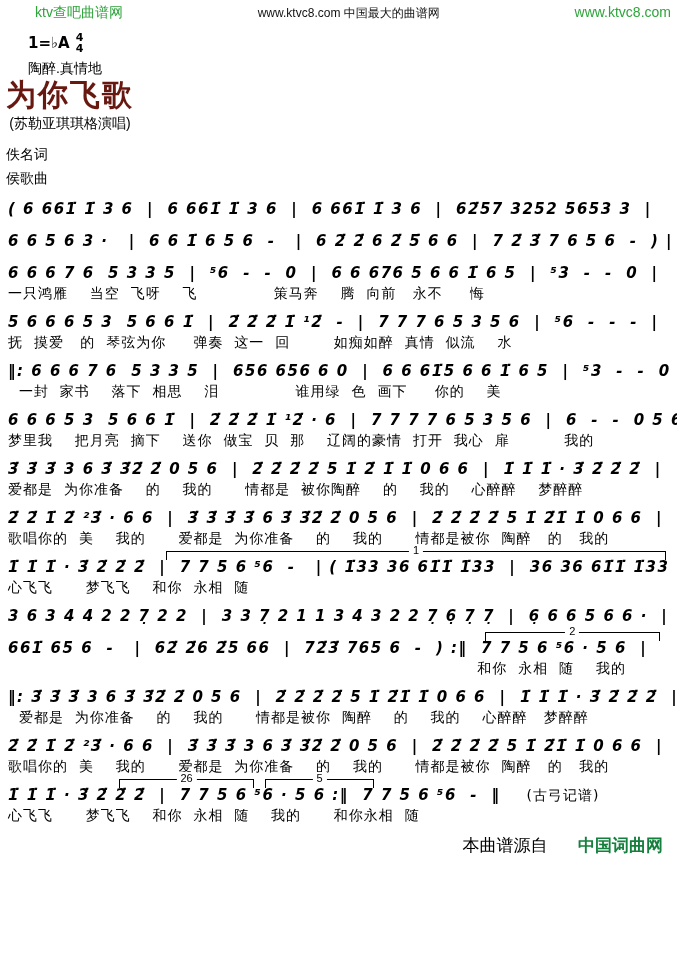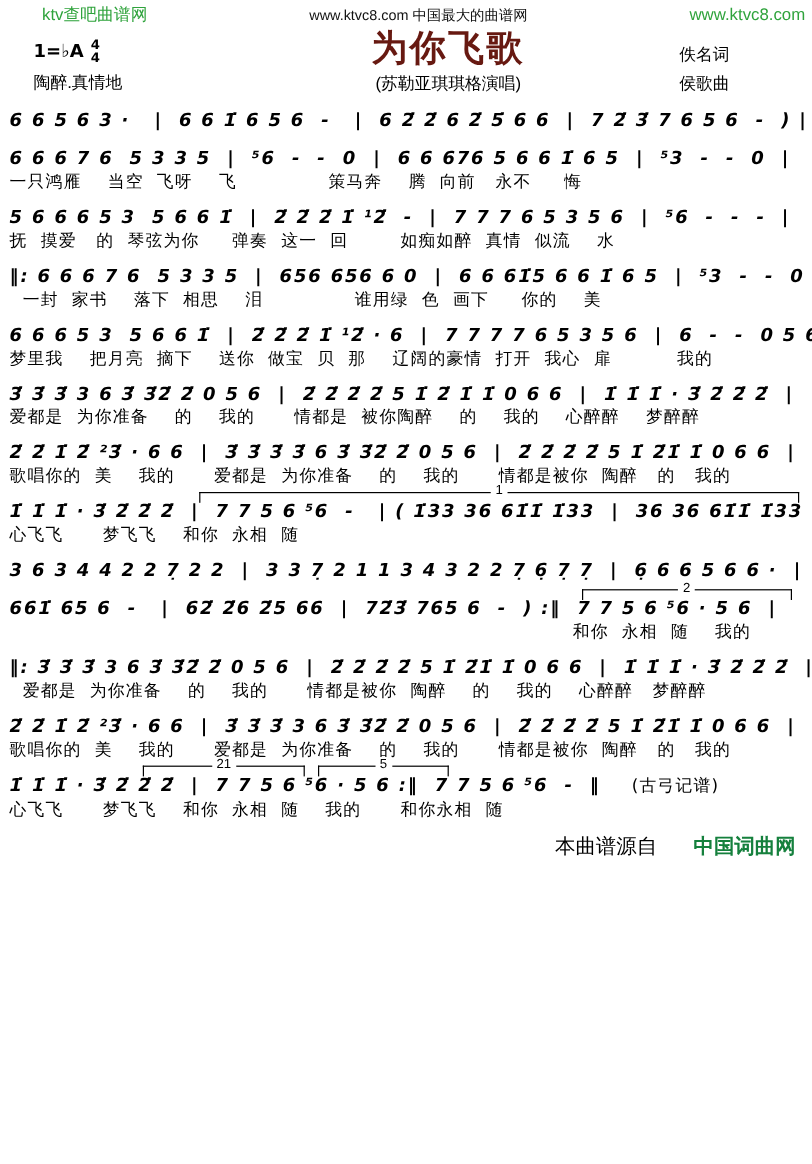--- a/index.html
+++ b/index.html
@@ -6,21 +6,21 @@
   body{
     width:677px;height:970px;background:#ffffff;color:#000;
     font-family:"Liberation Sans",sans-serif;overflow:hidden;
     box-sizing:border-box;padding:4px 6px 0 6px;
   }
   
   .topbar{display:flex;justify-content:space-between;align-items:flex-start;font-size:13px;padding-left:29px;}
   .site-green{color:#2fa33c;font-size:14px;text-decoration:none;}
   .site-center{color:#111;font-size:12px;padding-top:1px;}
   
-  .meta{display:flex;align-items:flex-start;margin-top:2px;}
+  .meta{display:flex;align-items:flex-start;margin-top:2px;flex-direction:column;}
   .meta-left{width:175px;padding-left:22px;box-sizing:border-box;}
   .meta-center{flex:1;text-align:center;}
   .meta-right{width:105px;text-align:left;font-size:14px;line-height:1.7;padding-top:10px;}
   .keyline{font-size:15px;font-weight:bold;font-family:"DejaVu Sans",sans-serif;padding-top:8px;white-space:nowrap;}
   .timesig{display:inline-flex;flex-direction:column;vertical-align:middle;line-height:1;
            font-size:11px;text-align:center;margin-left:6px;font-weight:bold;}
   .expression{font-size:14px;margin-top:6px;}
   .song-title{font-size:30px;font-weight:bold;color:#671911;letter-spacing:2px;line-height:1.1;}
   .song-subtitle{font-size:14px;margin-top:4px;}
   
@@ -74,20 +74,23 @@
     <div class="song-subtitle">(苏勒亚琪琪格演唱)</div>
   </div>
   <div class="meta-right">
     <div>佚名词</div>
     <div>侯歌曲</div>
   </div>
 </div>
 
 <div id="score">
     <div class="system no-lyrics">
+      <div class="notes">( 6 661̇ 1̇ 3 6  |  6 661̇ 1̇ 3 6  |  6 661̇ 1̇ 3 6  |  62̇57 3252 5653 3  |</div>
+    </div>
+    <div class="system no-lyrics">
       <div class="notes">6 6 5 6 3 ·   |  6 6 1̇ 6 5 6  -   |  6 2̇ 2̇ 6 2̇ 5̇ 6 6  |  7 2̇ 3̇ 7 6 5 6  -  ) |</div>
     </div>
     <div class="system has-lyrics">
       <div class="notes">6 6 6 7 6  5 3 3 5  |  ⁵6  -  -  0  |  6 6 676 5 6 6 1̇ 6 5  |  ⁵3  -  -  0  |</div>
       <div class="lyrics">一只鸿雁    当空  飞呀    飞              策马奔    腾  向前   永不     悔</div>
     </div>
     <div class="system has-lyrics">
       <div class="notes">5 6 6 6 5 3  5 6 6 1̇  |  2̇ 2̇ 2̇ 1̇ ¹2̇  -  |  7 7 7 6 5 3 5 6  |  ⁵6  -  -  -  |</div>
       <div class="lyrics">抚  摸爱   的  琴弦为你     弹奏  这一  回        如痴如醉  真情  似流    水</div>
     </div>
@@ -127,21 +130,21 @@
     <div class="system has-lyrics">
       <div class="notes">‖: 3̇ 3̇ 3̇ 3 6 3̇ 3̇2̇ 2̇ 0 5 6  |  2̇ 2̇ 2̇ 2̇ 5 1̇ 2̇1̇ 1̇ 0 6 6  |  1̇ 1̇ 1̇ · 3̇ 2̇ 2̇ 2̇  |</div>
       <div class="lyrics">  爱都是  为你准备    的    我的      情都是被你  陶醉    的    我的    心醉醉   梦醉醉</div>
     </div>
     <div class="system has-lyrics">
       <div class="notes">2̇ 2̇ 1̇ 2̇ ²3̇ · 6 6  |  3̇ 3̇ 3̇ 3 6 3̇ 3̇2̇ 2̇ 0 5 6  |  2̇ 2̇ 2̇ 2̇ 5 1̇ 2̇1̇ 1̇ 0 6 6  |</div>
       <div class="lyrics">歌唱你的  美    我的      爱都是  为你准备    的    我的      情都是被你  陶醉   的   我的</div>
     </div>
     <div class="system has-lyrics">
       <div class="volta" style="left: 17%; width: 20%;">
-        <span class="vlabel">21</span>
+        <span class="vlabel">26</span>
       </div>
       <div class="volta" style="left: 39%; width: 16%;">
         <span class="vlabel">5</span>
       </div>
       <div class="notes">1̇ 1̇ 1̇ · 3̇ 2̇ 2̇ 2̇  |  7 7 5 6 ⁵6 · 5 6 :‖  7 7 5 6 ⁵6  -  ‖<span class="suffix">(古弓记谱)</span></div>
       <div class="lyrics">心飞飞      梦飞飞    和你  永相  随    我的      和你永相  随</div>
     </div>
   </div>
 
 <div class="footer">

